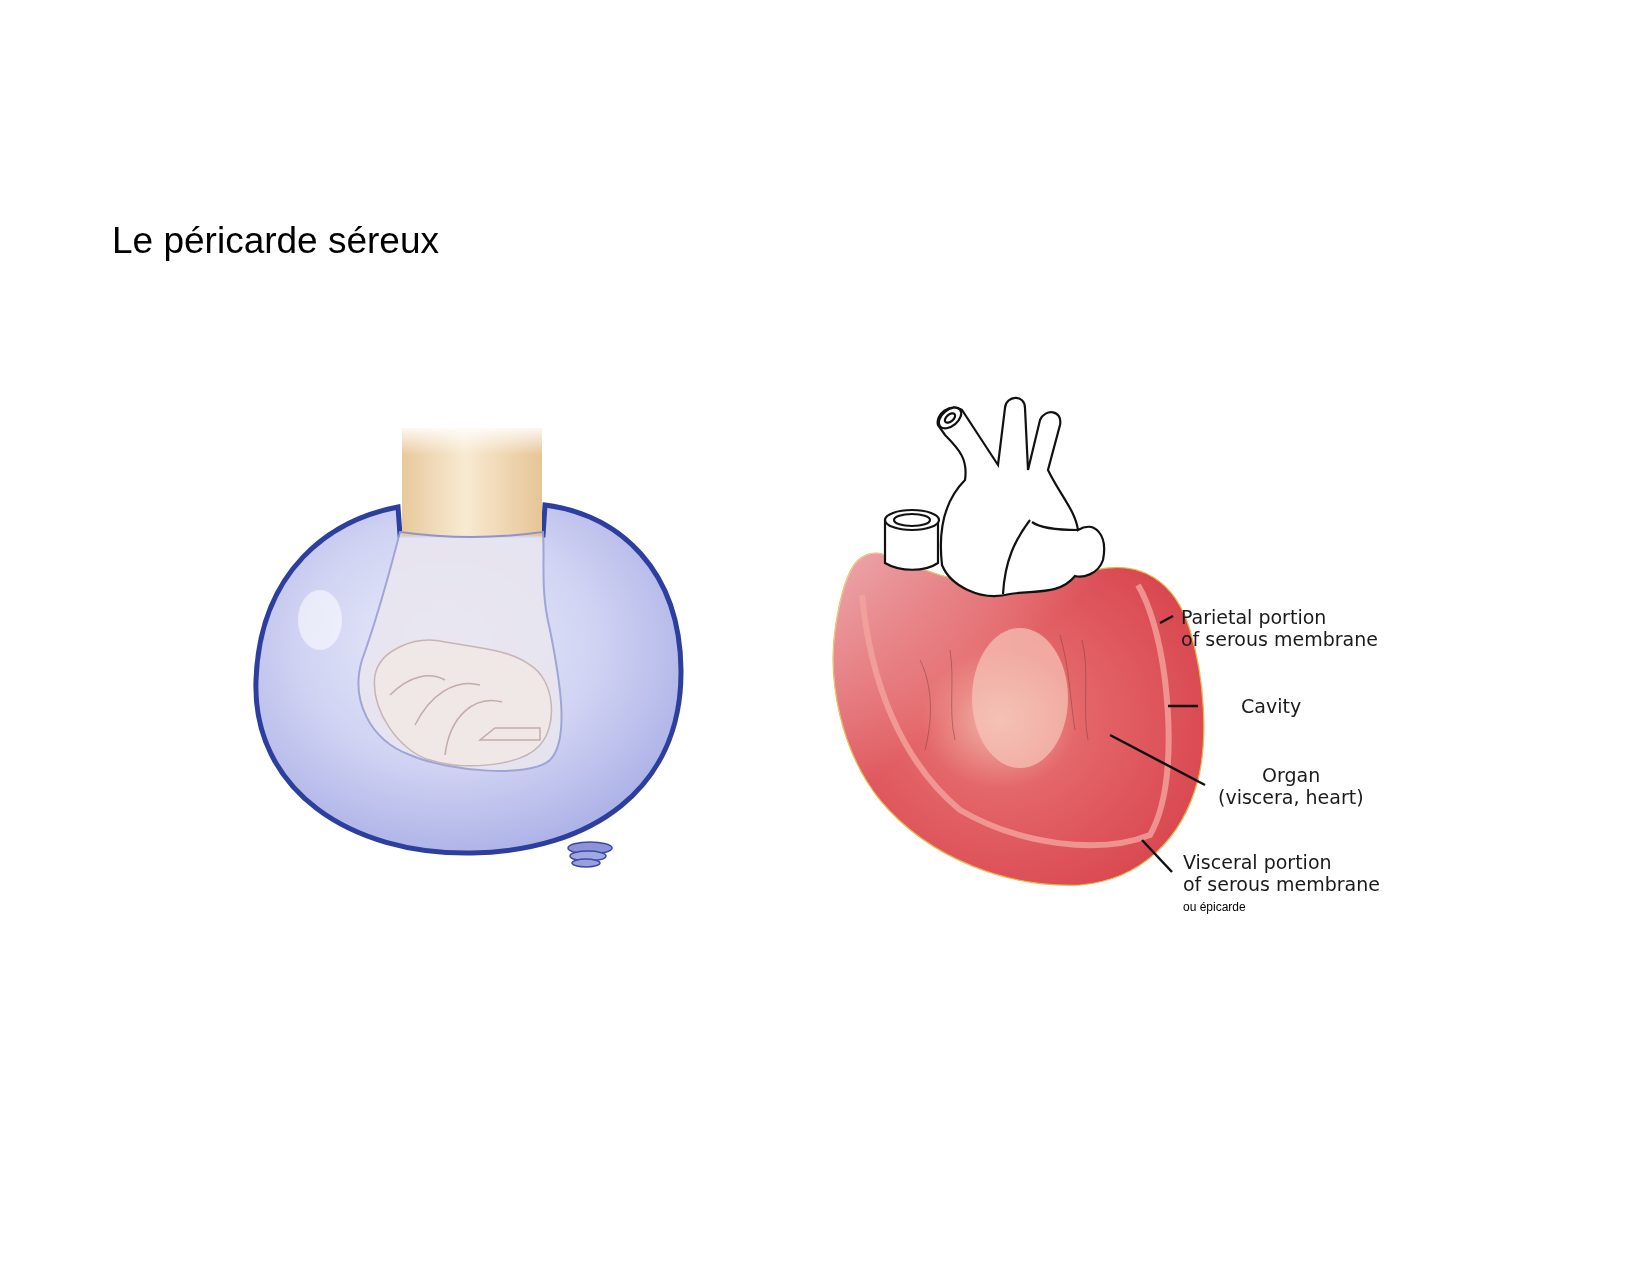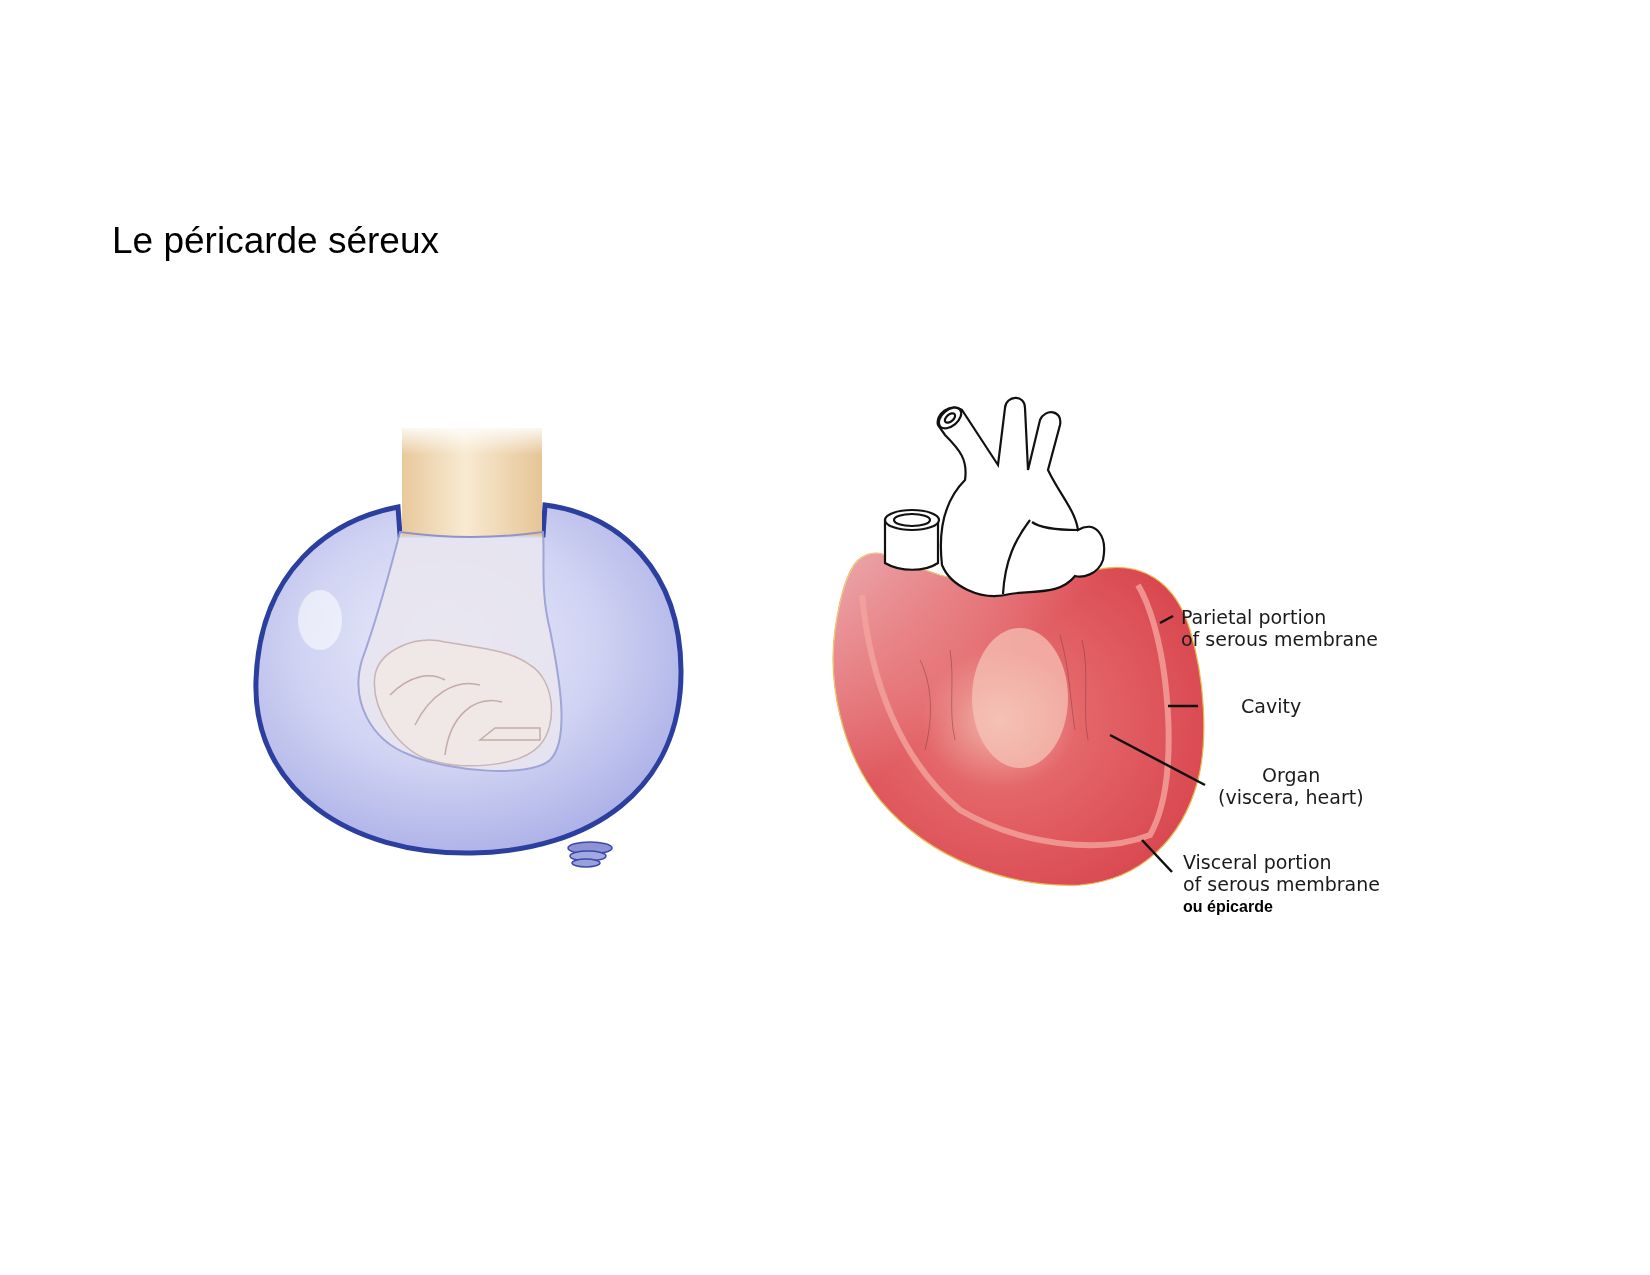--- a/index.html
+++ b/index.html
@@ -6,21 +6,21 @@
   body { width:1650px; height:1275px; position:relative; overflow:hidden;
          font-family:"Liberation Sans", sans-serif; }
   .title { position:absolute; left:112px; top:220px; font-size:37px; color:#000;
            letter-spacing:0; white-space:nowrap; }
   .figure { position:absolute; }
   #balloon-figure { left:240px; top:410px; width:460px; height:470px; }
   #heart-figure { left:820px; top:380px; width:560px; height:560px; }
   svg { display:block; }
   .lbl { position:absolute; font-family:"DejaVu Sans", sans-serif; font-size:19px;
          color:#1a1a1a; line-height:22px; white-space:nowrap; }
-  .lbl-plain { font-family:"Liberation Sans", sans-serif; font-size:16px; color:#000;font-weight:bold; }
+  .lbl-plain { font-family:"Liberation Sans", sans-serif; font-size:12px; color:#000; }
 </style>
 </head>
 <body>
 
 <div class="title">Le péricarde séreux</div>
 
 <div class="figure" id="balloon-figure">
   <svg width="460" height="470" viewBox="0 0 460 470">
     <defs>
       <radialGradient id="bfill" cx="45%" cy="40%" r="65%">

